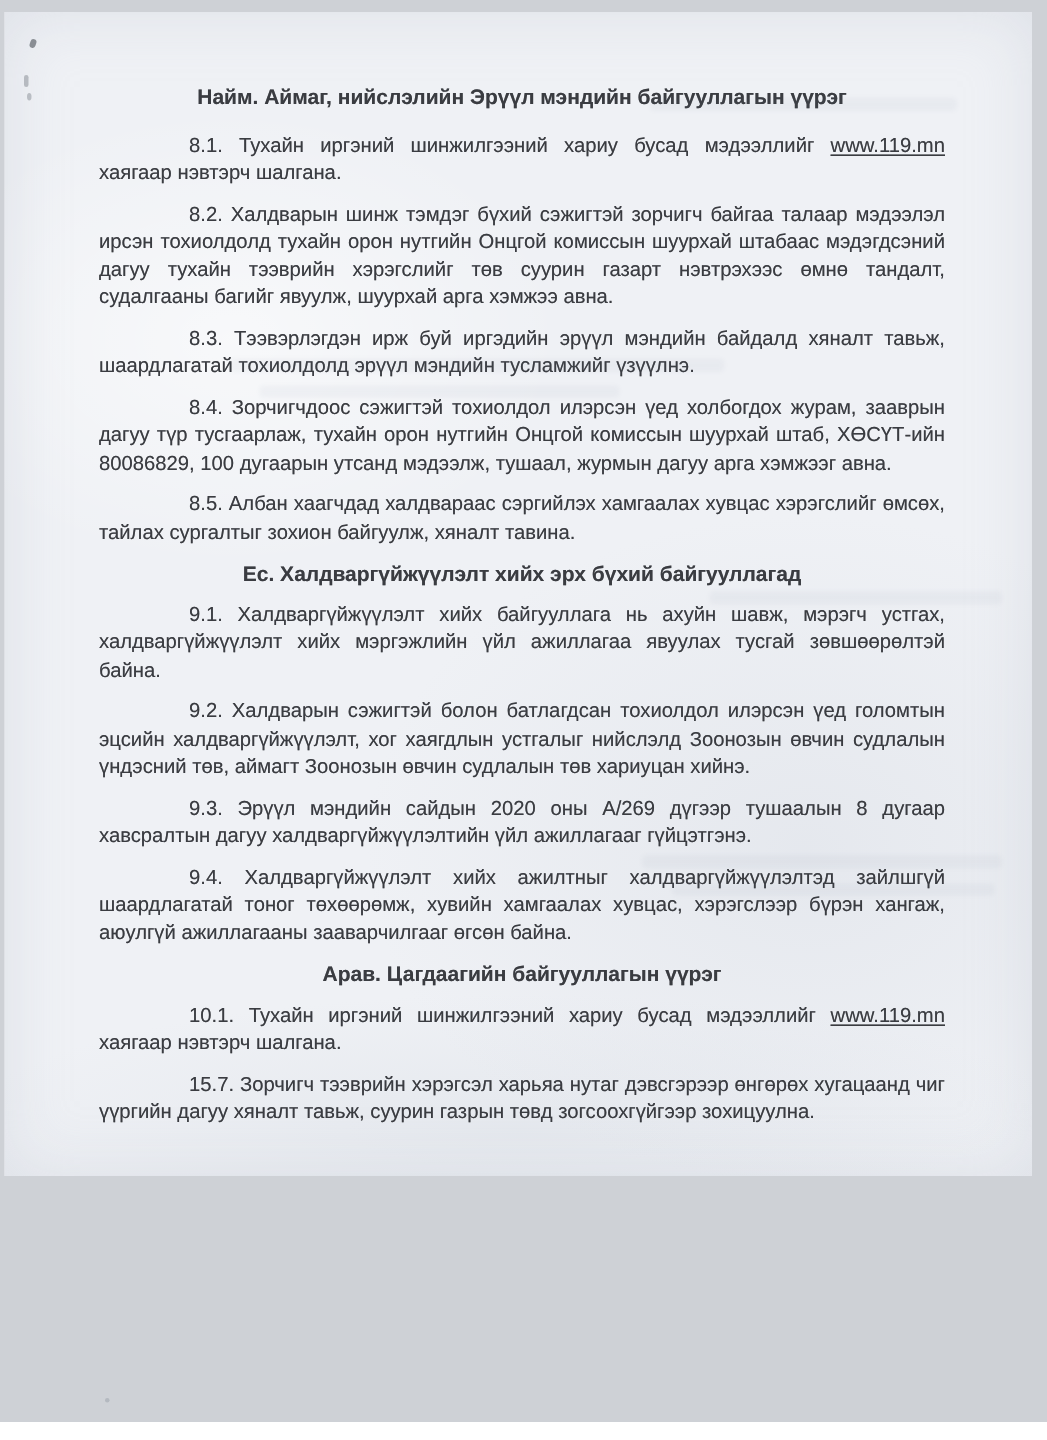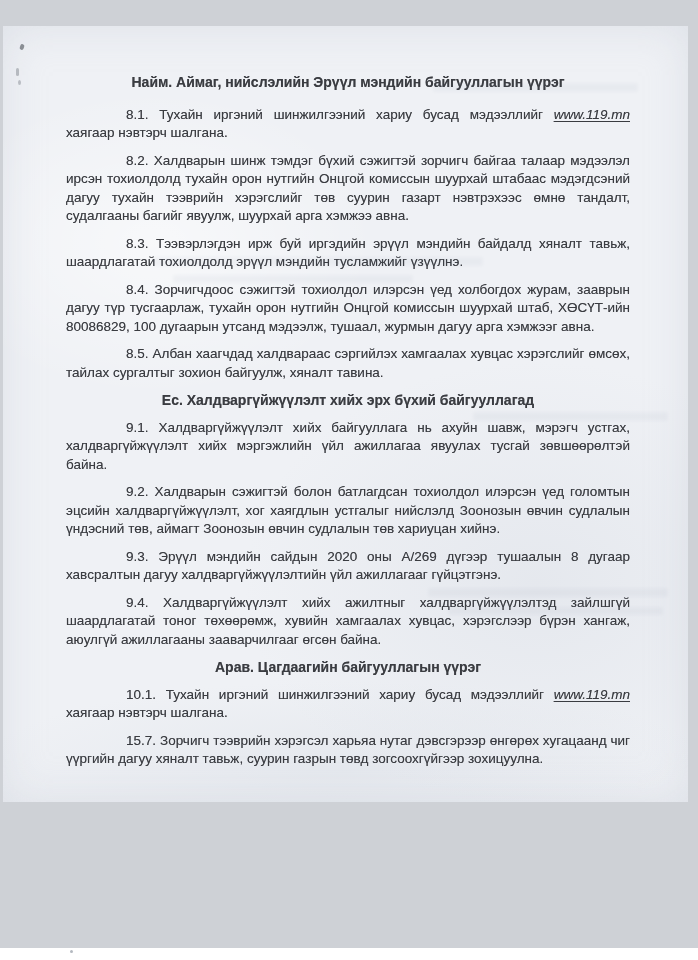--- a/index.html
+++ b/index.html
@@ -17,21 +17,20 @@
   }
   .page {
     position: absolute; left: 3px; top: 8px;
     width: 685px; height: 776px;
     background-color: #eff1f5;
     background-image:
       radial-gradient(ellipse 320px 220px at 22% 28%, rgba(255,255,255,0.55), rgba(255,255,255,0) 70%),
       radial-gradient(ellipse 420px 320px at 78% 72%, rgba(203,209,219,0.28), rgba(203,209,219,0) 70%),
       radial-gradient(ellipse 500px 120px at 50% 96%, rgba(210,216,224,0.35), rgba(210,216,224,0) 75%);
     box-shadow: inset 0 0 42px rgba(188,195,206,0.35);
-    margin-top: 18px;
   }
   .content {
     position: absolute; left: 63px; top: 47px;
     width: 564px;
     color: #3a3c41;
     font-size: 13.5px;
     line-height: 18.5px;
     text-shadow: 0 0 0.3px rgba(58,60,65,0.55);
   }
   .para {
@@ -40,21 +39,21 @@
     text-indent: 60px;
   }
   .para.tight { margin-bottom: 0; }
   .heading {
     font-weight: bold;
     text-align: center;
     font-size: 14px;
     margin: 0 0 9px 0;
   }
   .heading.title { margin-bottom: 14px; }
-  .ulink { text-decoration: underline; text-underline-offset: 2px; font-style: italic; }
+  .ulink { text-decoration: underline; text-underline-offset: 2px; }
   .speck { position: absolute; background: #9ba0a7; border-radius: 50%; }
   .speck.s1 { left: 17px; top: 18px; width: 4px; height: 6px; background: #8a8e94; border-radius: 2px; transform: rotate(18deg); }
   .speck.s2 { left: 13px; top: 42px; width: 3px; height: 8px; background: #b6bac0; border-radius: 2px; }
   .speck.s3 { left: 15px; top: 54px; width: 3px; height: 5px; background: #b9bdc3; }
   .speck.s4 { left: 67px; top: 924px; width: 3px; height: 3px; background: #b4b9c0; }
   .bleed {
     position: absolute;
     background: #6b7891;
     opacity: 0.05;
     filter: blur(1.5px);

